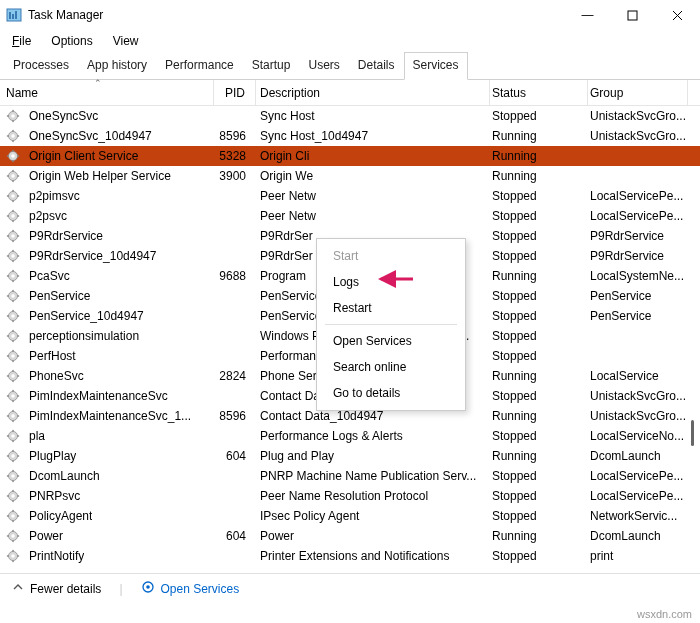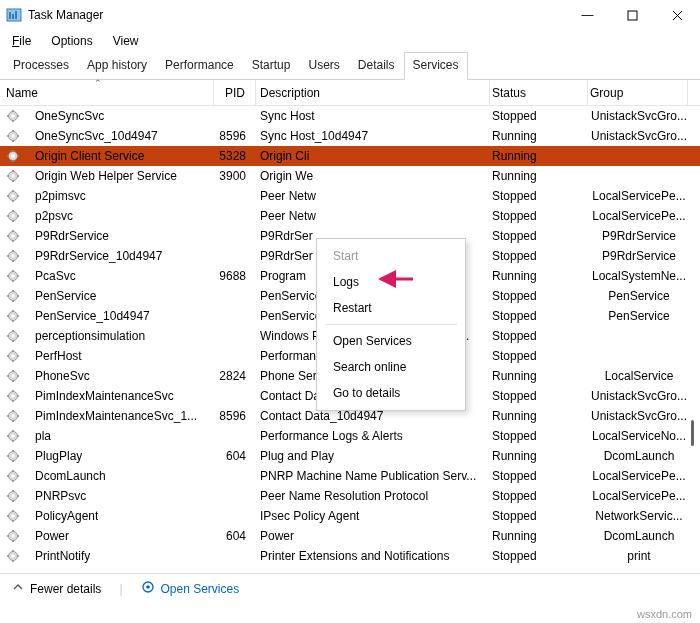--- a/index.html
+++ b/index.html
@@ -18,29 +18,29 @@
     .tabs { height: 28px; display: flex; border-bottom: 1px solid #d0d0d0; padding-left: 4px; gap: 0; }
     .tabs .tab { padding: 5px 8px 4px 8px; font-size: 12px; color: #222; border: 1px solid transparent; border-bottom: none; }
     .tabs .tab.active { border: 1px solid #d0d0d0; border-bottom: 1px solid #fff; background: #fff; margin-bottom: -1px; }
     
     .table-wrap { position: relative; }
     .headers { display: flex; height: 26px; align-items: center; border-bottom: 1px solid #e5e5e5; font-size: 12px; padding-left: 6px; }
     .col-name { width: 208px; padding-left: 0; position: relative; }
     .col-pid { width: 42px; text-align: right; padding-right: 10px; }
     .col-desc { width: 234px; padding-left: 4px; }
     .col-status { width: 98px; padding-left: 2px; }
-    .col-group { width: 100px; padding-left: 2px; text-align: center; }
+    .col-group { width: 100px; padding-left: 2px; }
     .headers > div { border-right: 1px solid #e5e5e5; height: 100%; display: flex; align-items: center; }
     .headers .col-pid { justify-content: flex-end; }
     .sort-arrow { position: absolute; top: -2px; left: 88px; font-size: 9px; color: #666; }
     
     .rows { }
     .row { display: flex; height: 20px; align-items: center; padding-left: 6px; font-size: 12px; white-space: nowrap; overflow: hidden; }
     .row.selected { background: #c2410c; }
-    .row .col-name { display: flex; align-items: center; gap: 15px; overflow: hidden; text-overflow: ellipsis; }
+    .row .col-name { display: flex; align-items: center; gap: 9px; overflow: hidden; text-overflow: ellipsis; }
     .row .col-name .txt { overflow: hidden; text-overflow: ellipsis; }
     .row .col-desc, .row .col-group { overflow: hidden; text-overflow: ellipsis; }
     .svc-icon { width: 14px; height: 14px; flex-shrink: 0; display: inline-block; }
     
     .context-menu { position: absolute; left: 316px; top: 158px; width: 150px; background: #fff; border: 1px solid #ccc; box-shadow: 3px 3px 6px rgba(0,0,0,0.15); padding: 4px 0; z-index: 10; font-size: 12px; }
     .context-menu .item { padding: 6px 16px; }
     .context-menu .item.disabled { color: #999; }
     .context-menu .sep { height: 1px; background: #e0e0e0; margin: 3px 8px; }
     
     .arrow-pointer { position: absolute; left: 375px; top: 188px; z-index: 20; }

